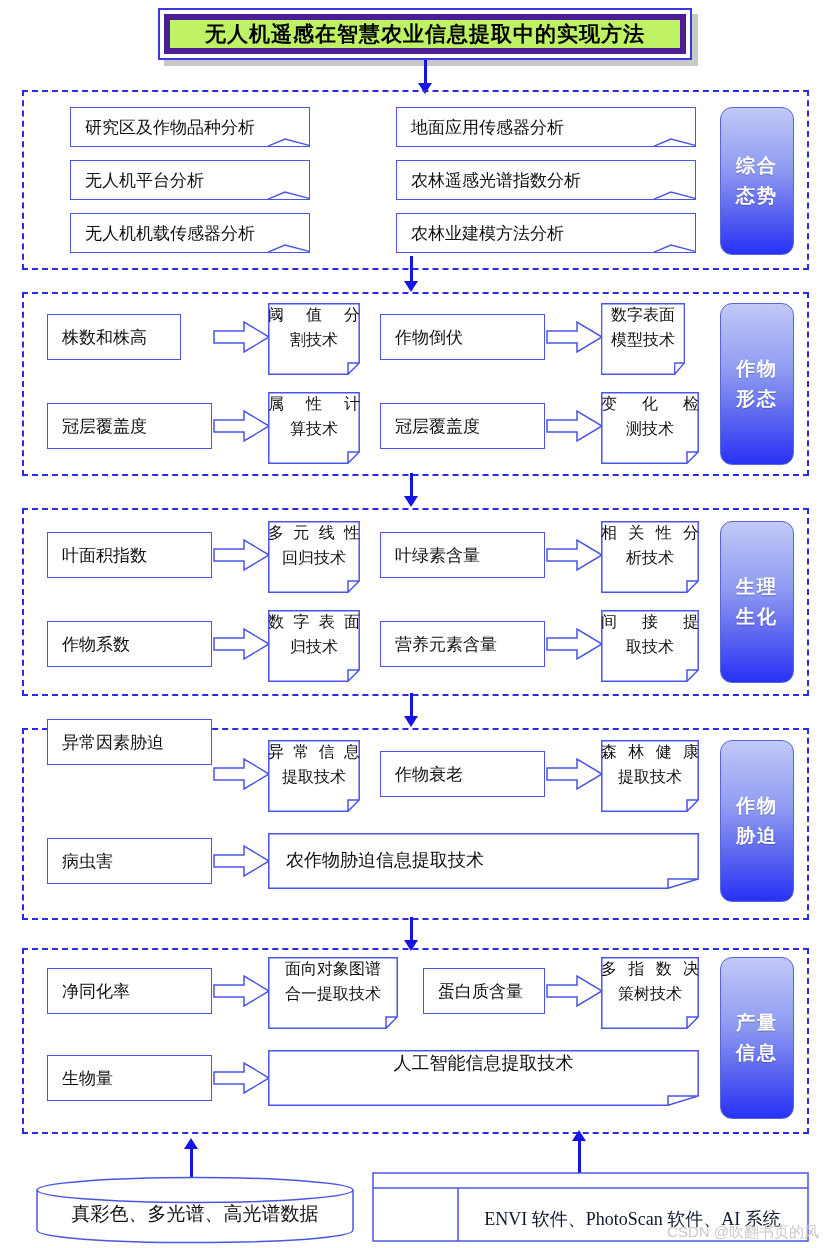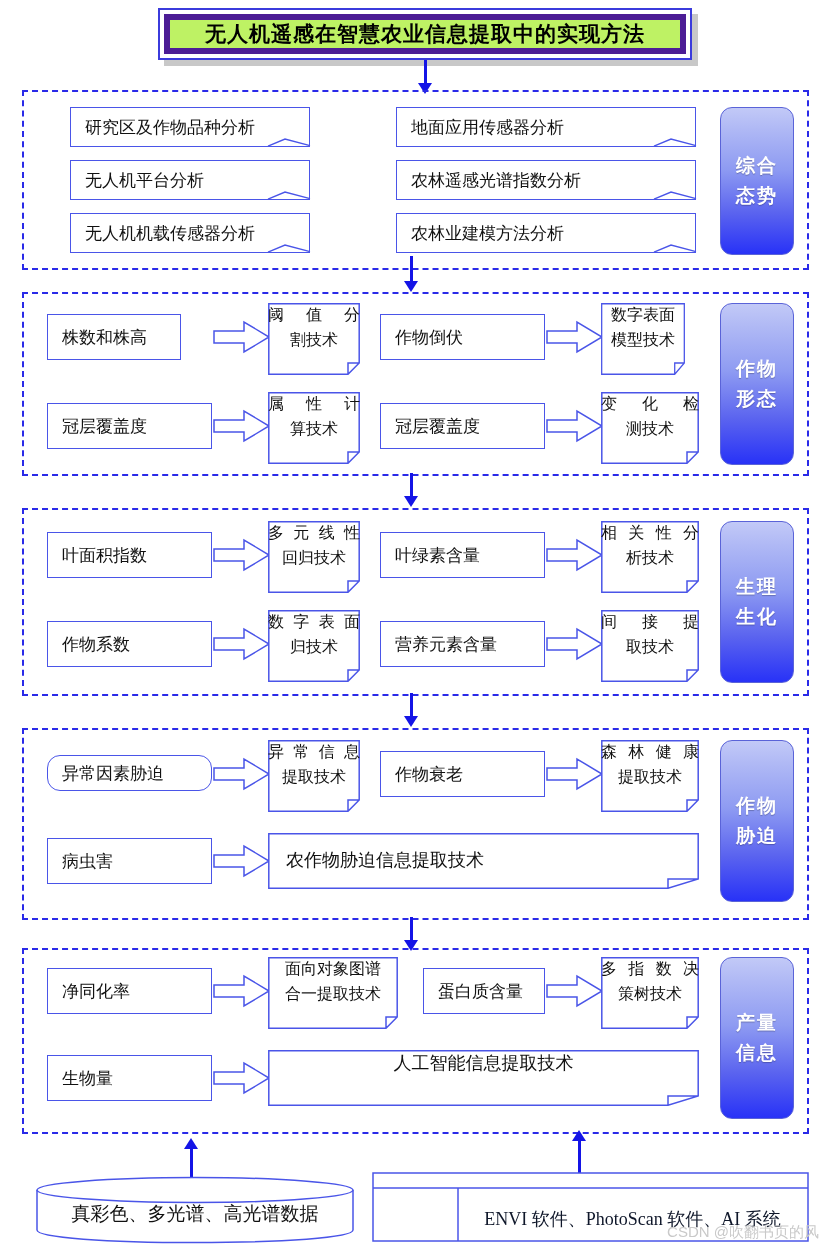--- a/index.html
+++ b/index.html
@@ -306,21 +306,21 @@
 <div class="tab" style="left:720px;top:521px;width:72px;height:160px;">
   <span>生理</span>
   <span>生化</span>
 </div>
 
 <div class="conn" style="left:410px;top:693px;height:26px;"></div>
 <div class="conn-head" style="left:404px;top:716px;"></div>
 
 <div class="band" style="top:728px;height:192px;"></div>
 
-<div class="item-box" style="left:47px;top:755px;width:165px;height:36px;border-radius:13px;">
+<div class="item-box" style="left:47px;top:719px;width:165px;height:46px;">
   <span class="txt">异常因素胁迫</span>
 </div>
 <div class="barrow" style="left:214px;top:757px;">
   <svg width="56" height="34" viewBox="0 0 56 34">
       <path d="M0 11 L30 11 L30 2 L55 17 L30 32 L30 23 L0 23 Z" fill="#fff" stroke="#4a55e8" stroke-width="1.5"></path>
     </svg>
 </div>
 <div class="doc-box" style="left:268px;top:740px;width:92px;height:72px;">
   <svg viewBox="0 0 92 72" preserveAspectRatio="none">
       <path d="M0.8 0.8 H91.2 V60 L80 71.2 H0.8 Z M80 71.2 L80 60 L91.2 60" fill="#fff" stroke="#4a55e8" stroke-width="1.5"></path>

